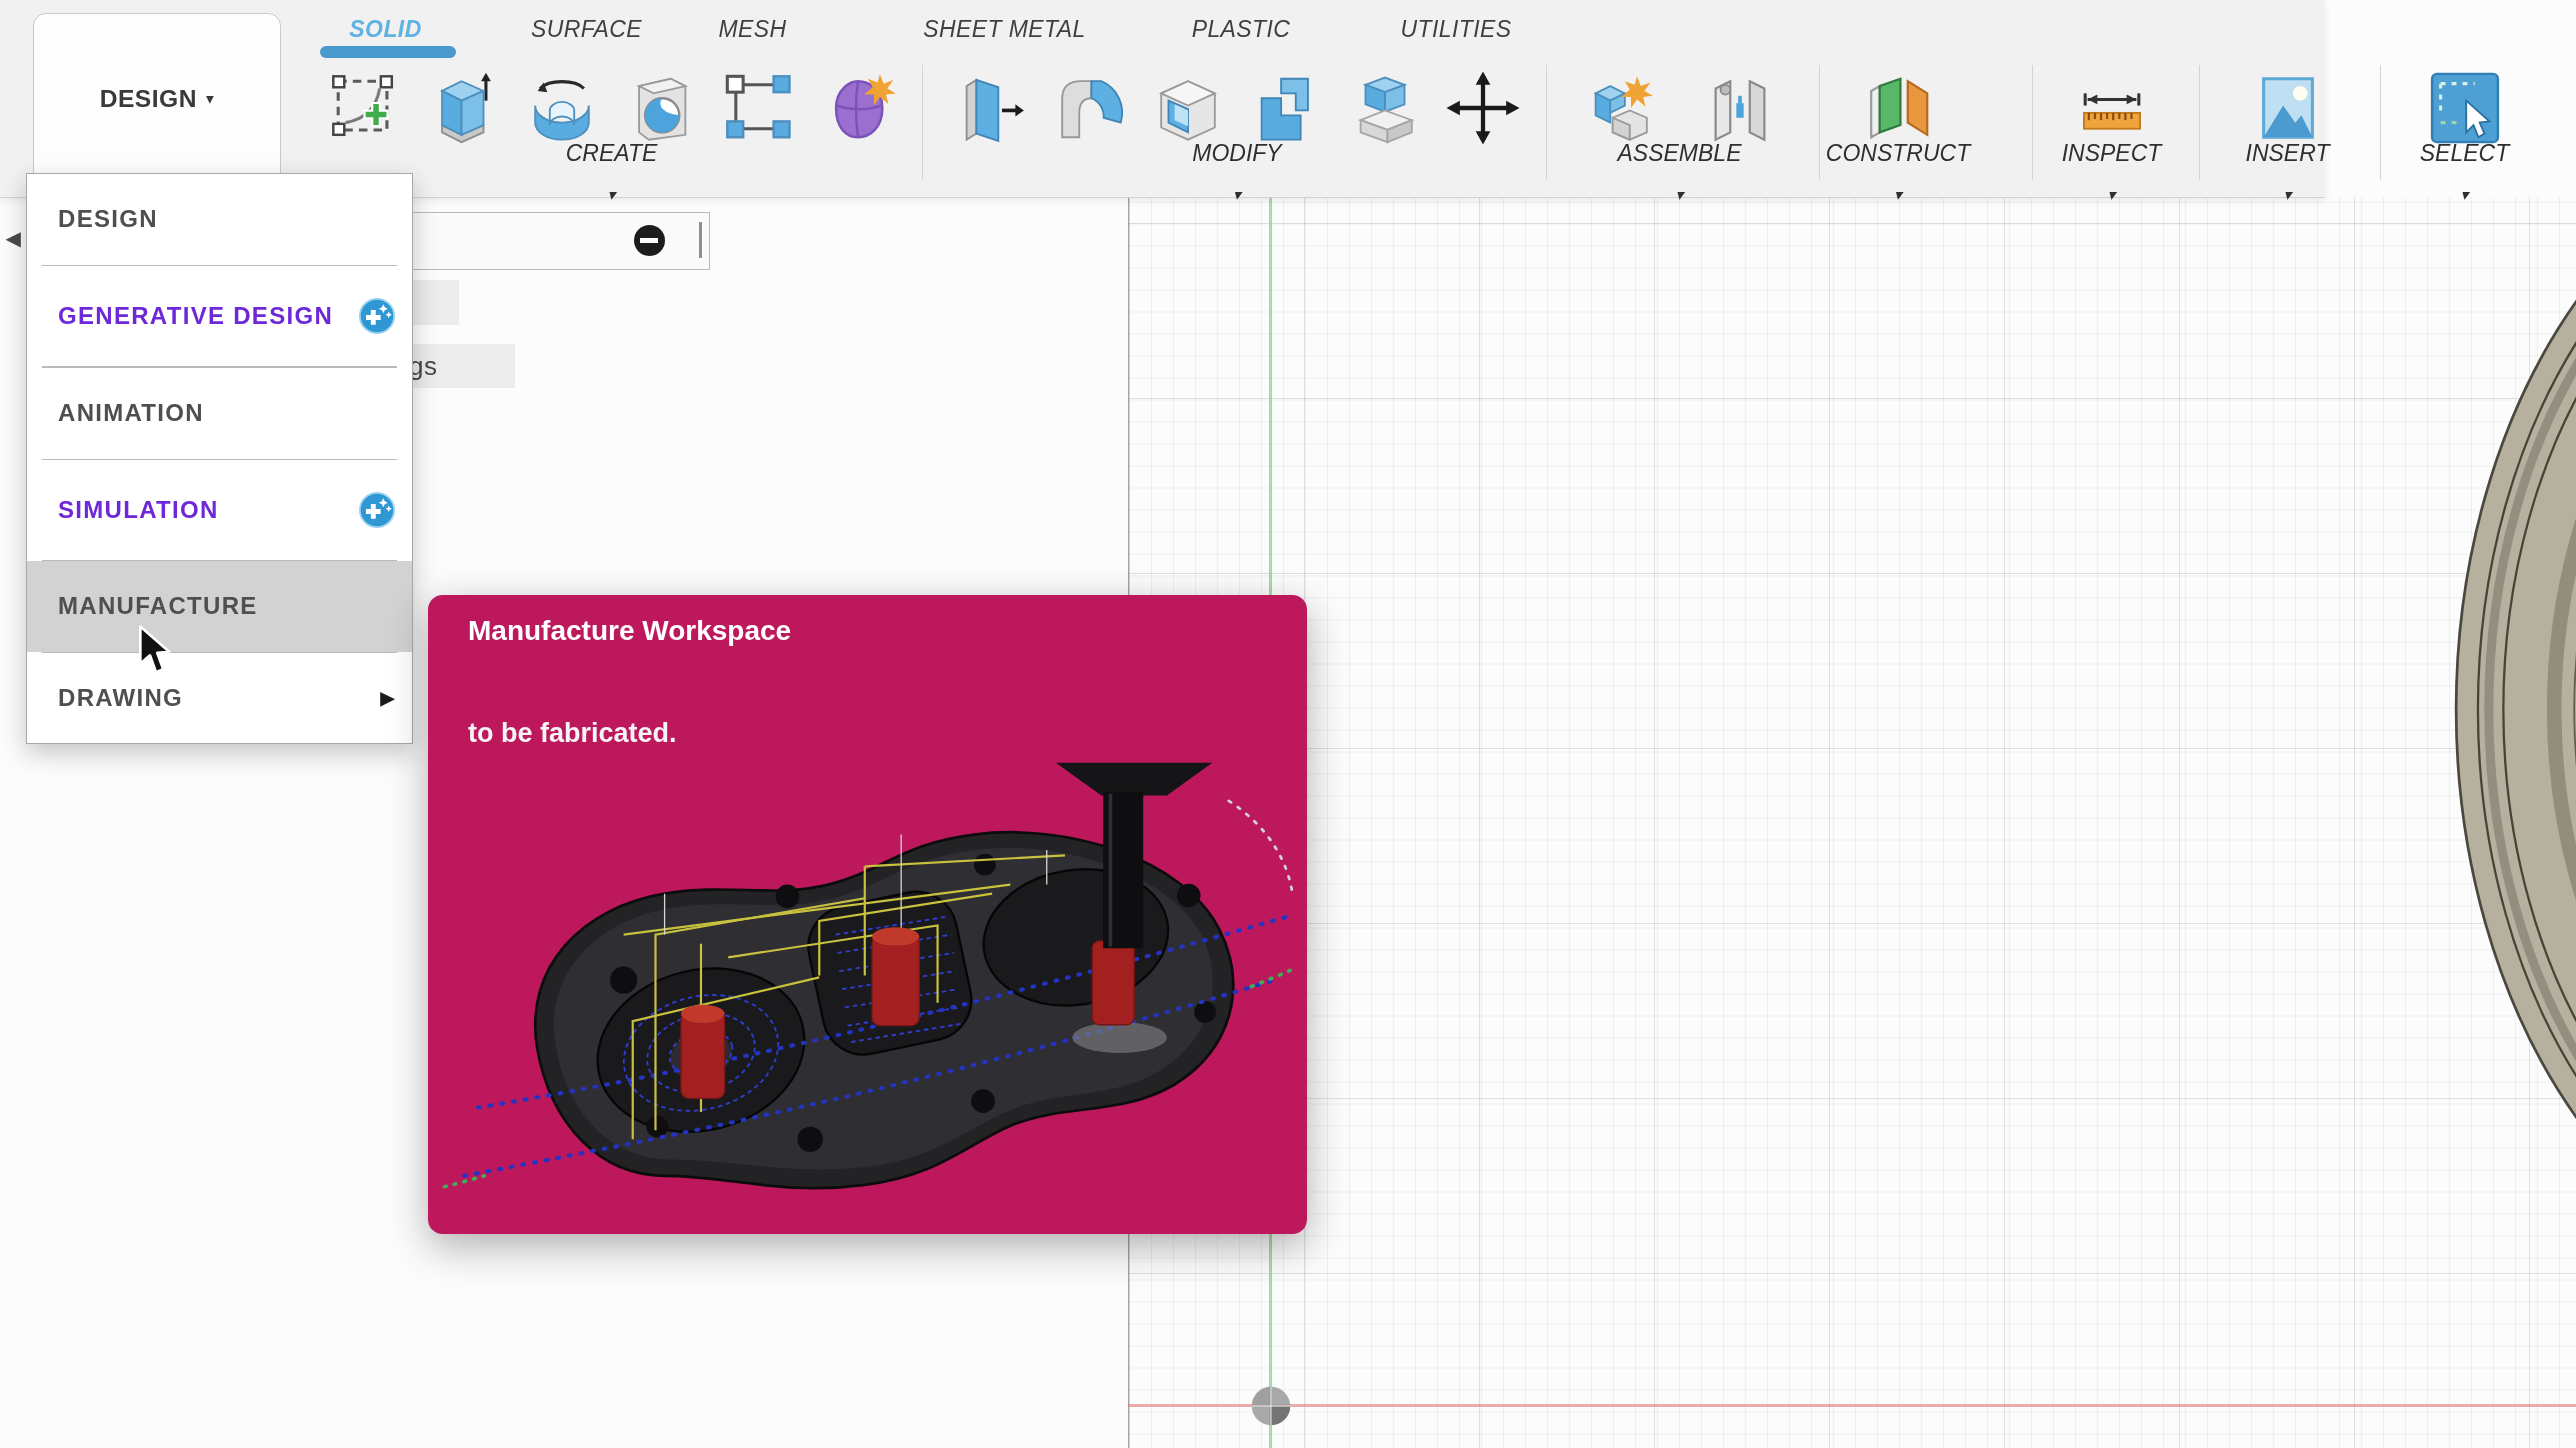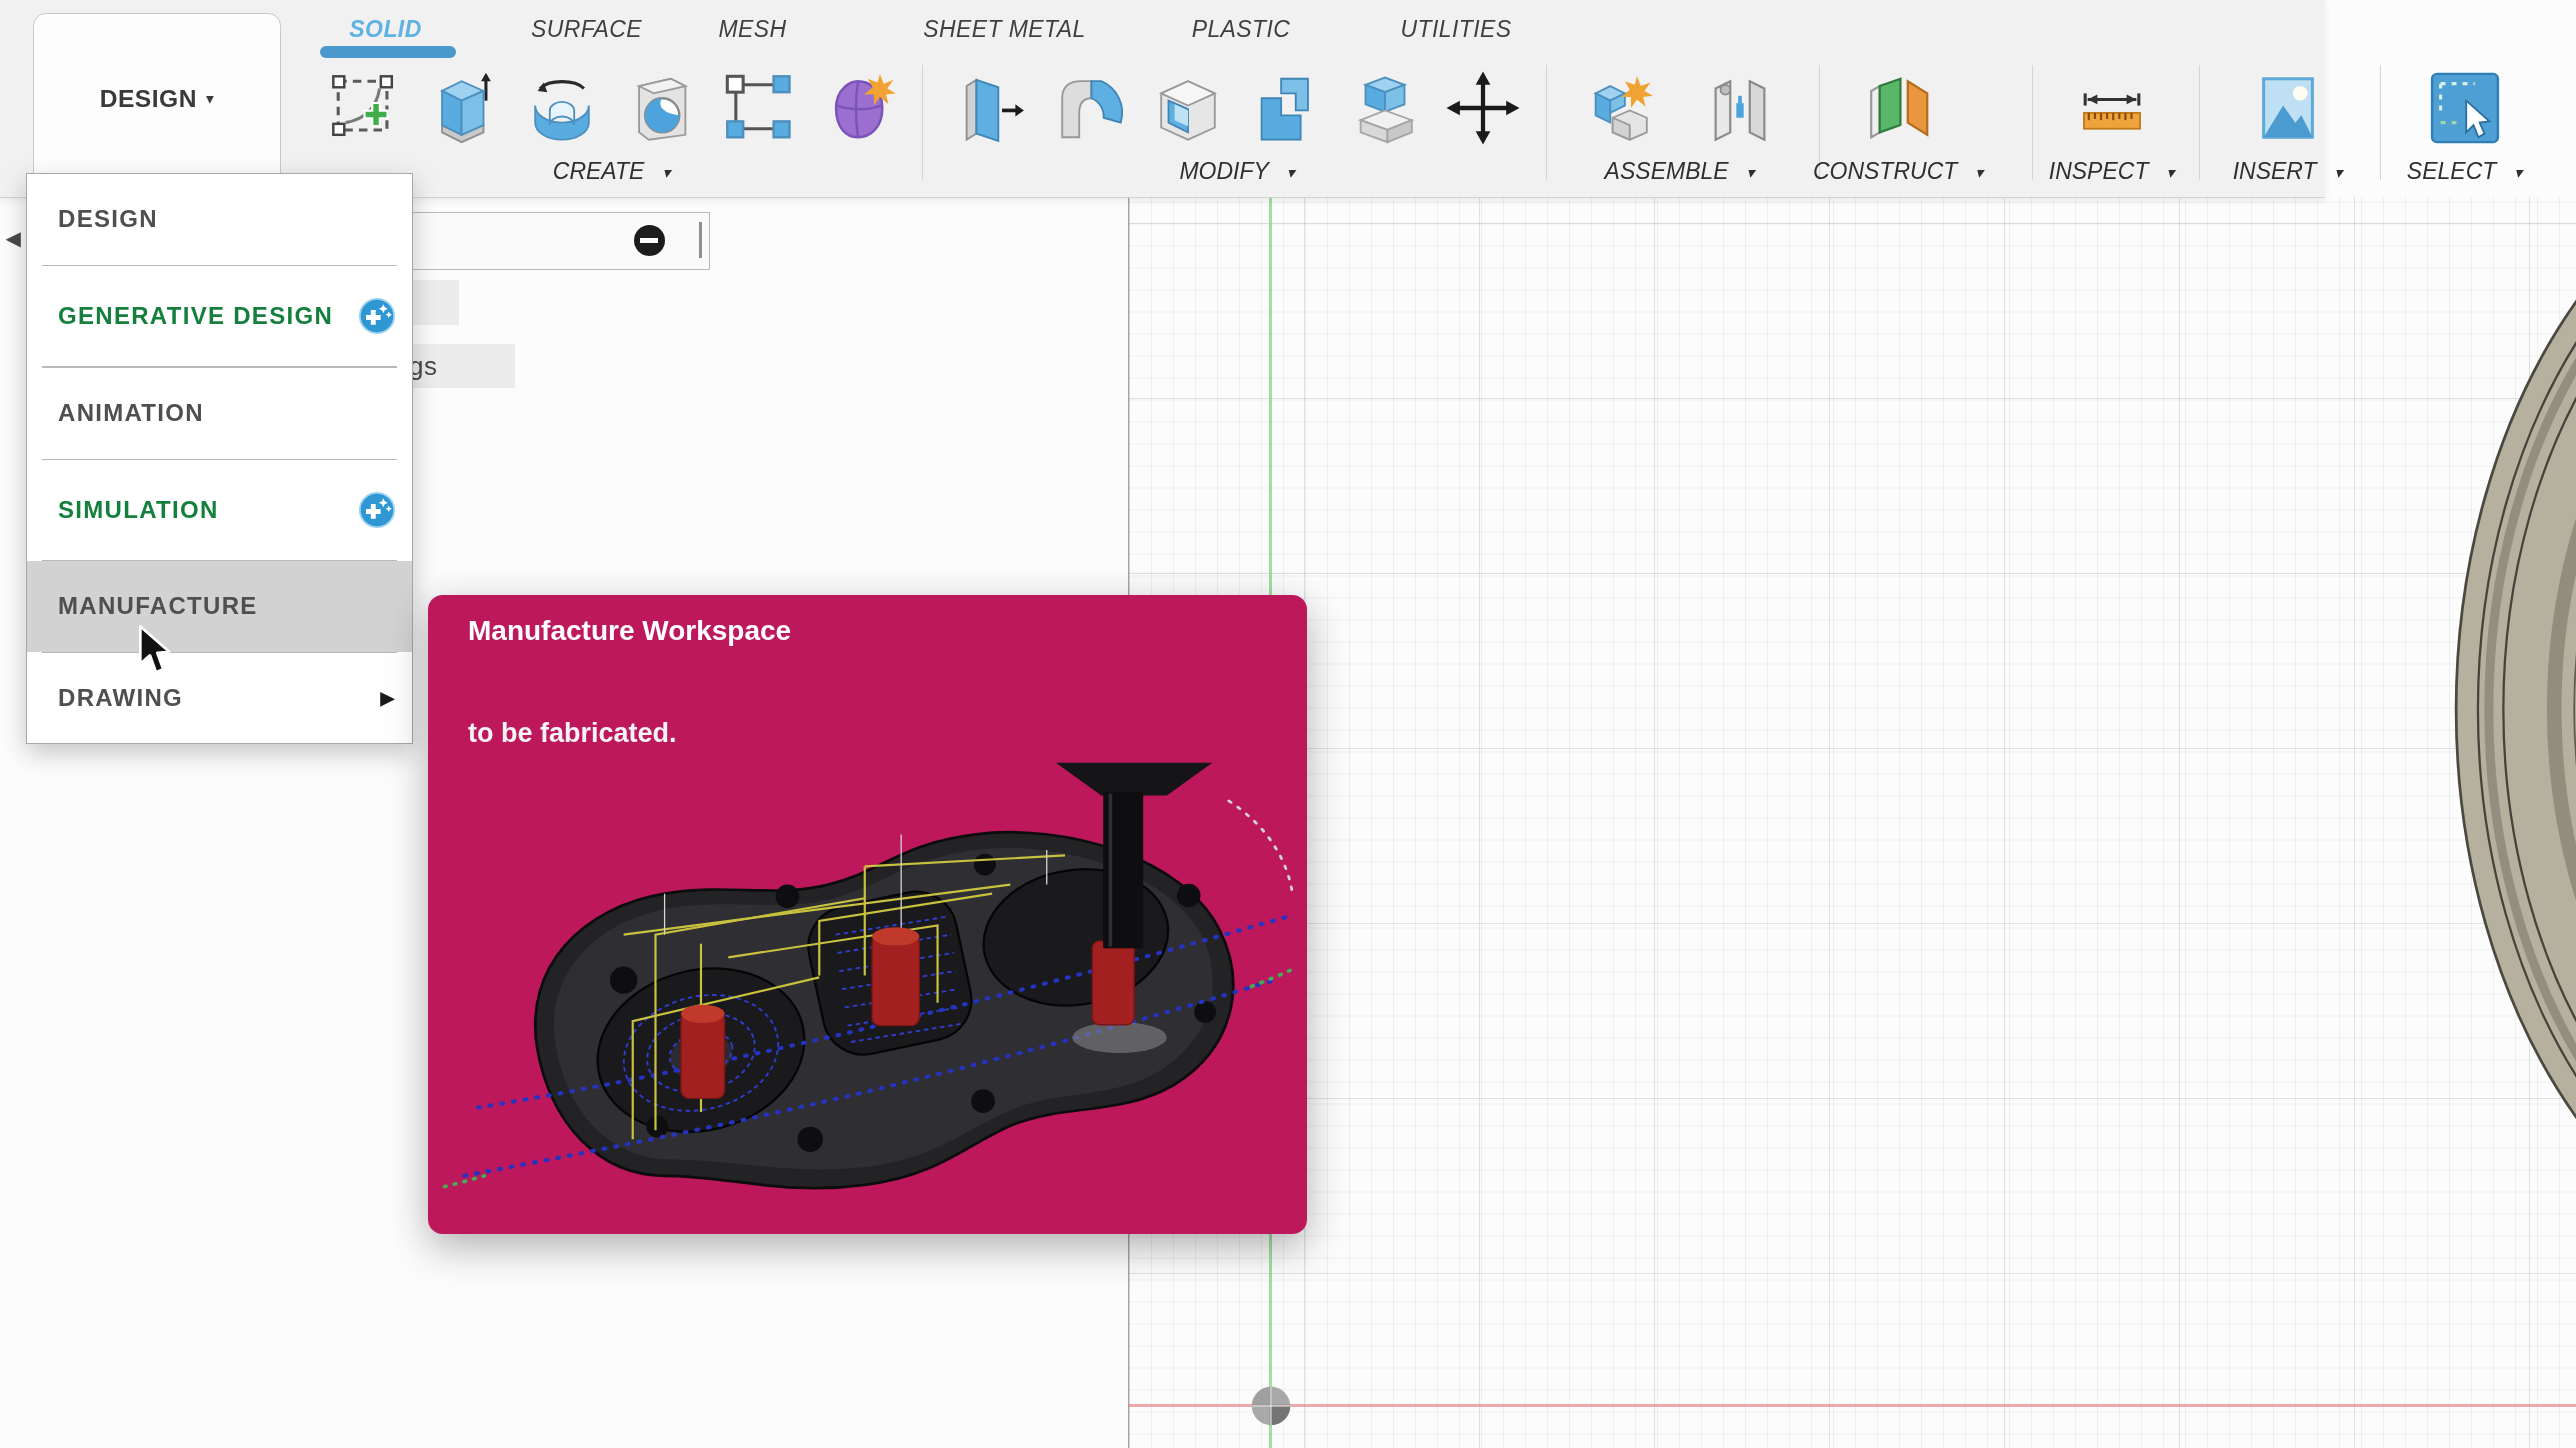--- a/index.html
+++ b/index.html
@@ -14,21 +14,21 @@
   .tab{top:11px;height:36px;display:flex;align-items:center;justify-content:center;
        font-size:23px;color:#3f3f3f;letter-spacing:0.4px;cursor:default;}
   .tab.active{color:#5fb2e2;font-weight:bold;}
   #tab-underline{left:320px;top:46px;width:136px;height:12px;border-radius:6.4px;background:#4a99cc;}
   .tgroup{top:64px;height:127px;}
   .ticons{position:absolute;left:0;right:0;top:0;height:87px;display:flex;
           align-items:center;justify-content:center;gap:14.6px;}
   .ticon{width:84px;height:84px;display:flex;align-items:center;justify-content:center;cursor:pointer;}
   .ticon svg{width:78px;height:78px;}
   .tlabel{position:absolute;left:0;right:0;top:93px;height:29px;display:flex;
-          align-items:center;justify-content:center;gap:18px;font-size:23px;color:#2f2f2f;cursor:pointer;}
+          align-items:center;justify-content:center;gap:18px;font-size:23px;color:#2f2f2f;cursor:pointer;flex-direction:column;}
   .tlabel .caret{font-size:15.5px;color:#2f2f2f;transform:translateY(0.9px);}
   .tdivider{top:65px;width:0.9px;height:115px;background:#d4d4d4;}
 
   
   #design-btn{left:33px;top:12.7px;width:246px;height:171px;background:#fdfdfd;
               border:1.8px solid #c9c9c9;border-radius:12.7px;z-index:4;display:flex;
               align-items:center;justify-content:center;gap:9px;cursor:pointer;
               font-size:24.6px;font-weight:bold;color:#3a3a3a;letter-spacing:0.5px;}
   #design-btn .caret{font-size:15.5px;font-weight:normal;}
 
@@ -44,21 +44,21 @@
             font-size:26px;color:#474747;}
   #frag-top{left:391px;top:280px;width:55px;height:45px;padding-left:12.7px;}
   #frag-bottom{left:391px;top:344px;width:106px;height:44px;padding-left:18px;letter-spacing:0.5px;}
 
   
   #ws-menu{left:26px;top:173px;width:387px;height:571px;background:#ffffff;
            border:1.8px solid #a8a8a8;box-shadow:0 9px 24px rgba(0,0,0,.22);
            z-index:5;display:flex;flex-direction:column;box-sizing:border-box;}
   .ws-item{flex:1 1 auto;display:flex;align-items:center;padding:0 16.4px 0 31px;
            font-size:24px;font-weight:bold;letter-spacing:1.3px;color:#4f4f4f;cursor:pointer;}
-  .ws-item.disabled{color:#15803d;}
+  .ws-item.disabled{color:#6d28d9;}
   .ws-item.highlight{background:#d2d2d2;}
   .ws-item .spacer{flex:1;}
   .ws-sep{flex:0 0 0.9px;height:0.9px;background:#b9b9b9;margin:0 14.6px;}
   .ws-badge{width:38px;height:38px;flex:0 0 38px;}
   .ws-sub-arrow{font-size:18px;color:#1a1a1a;}
 
   
   #ws-tooltip{left:428px;top:595px;width:879px;height:639px;background:#be185d;
               border-radius:14.6px;box-shadow:0 12.7px 40px rgba(0,0,0,.30);z-index:5;overflow:hidden;}
   #tt-title{position:absolute;left:40px;top:20px;font-size:28px;font-weight:bold;color:#ffffff;}

